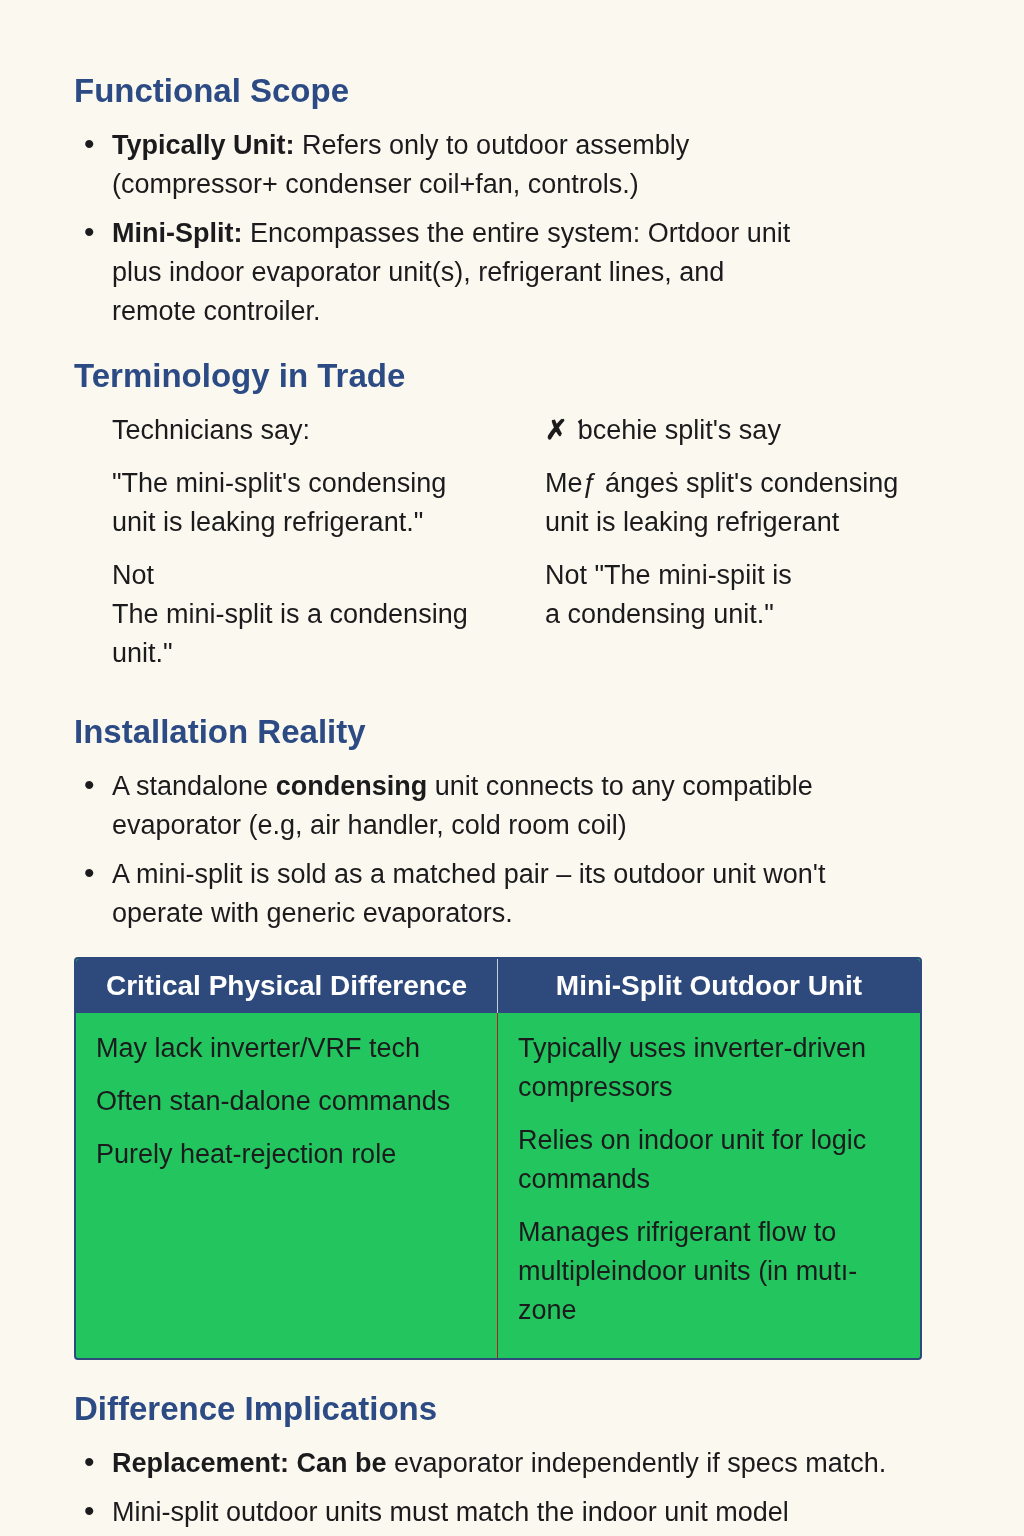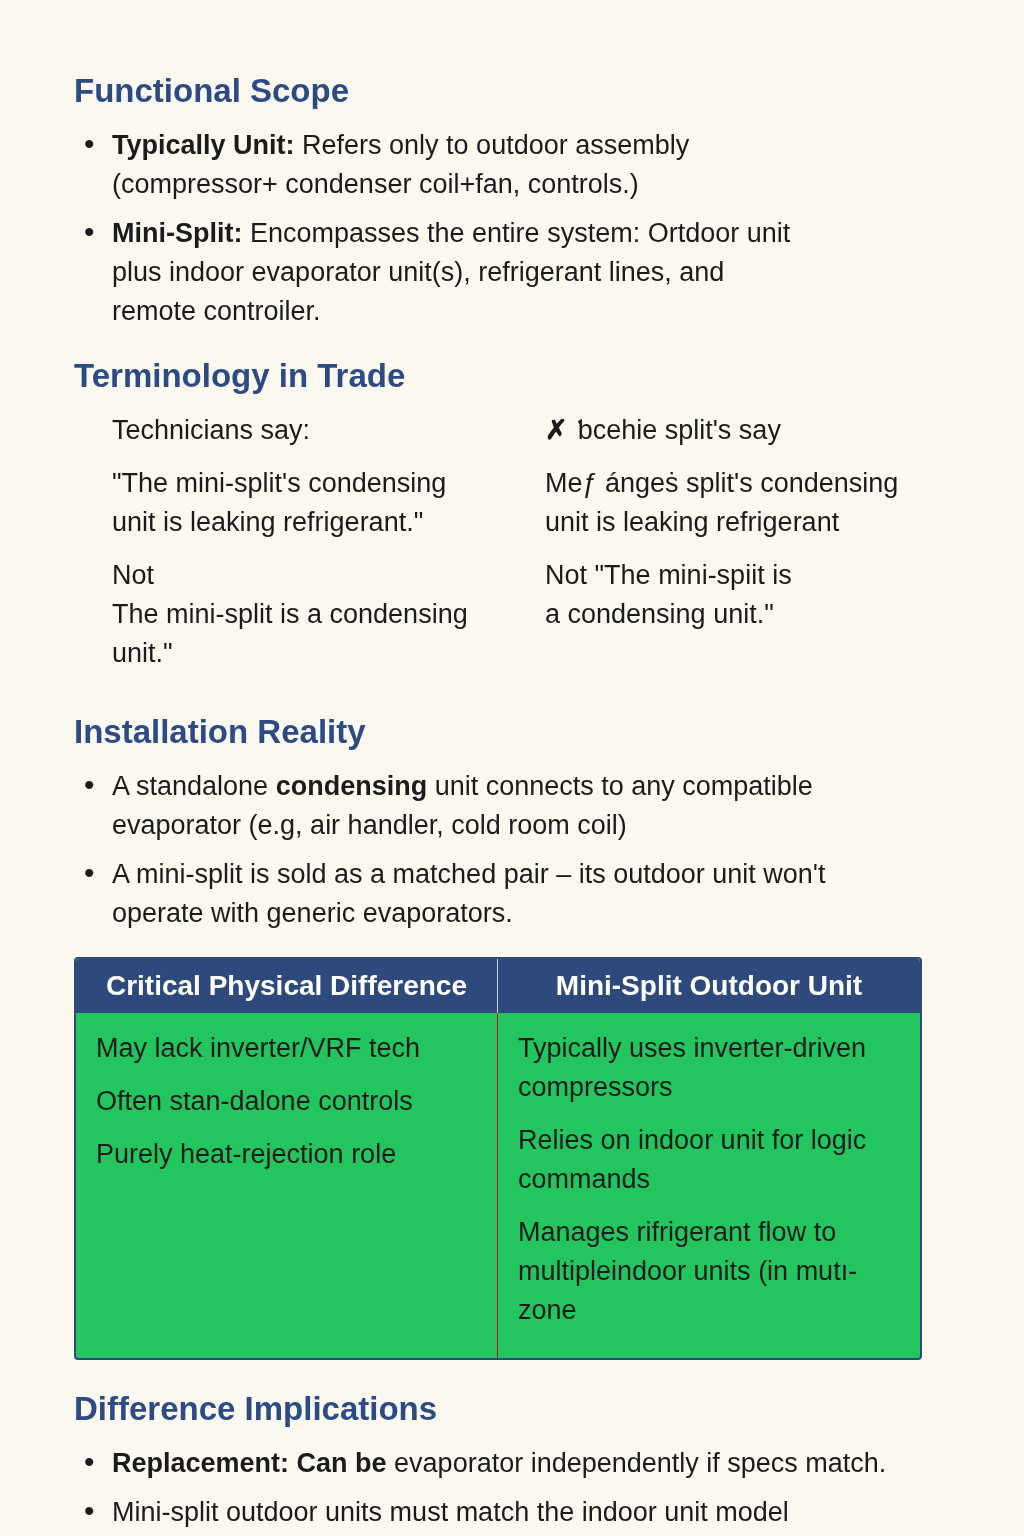--- a/index.html
+++ b/index.html
@@ -142,21 +142,21 @@
     <thead>
       <tr>
         <th>Critical Physical Difference</th>
         <th>Mini-Split Outdoor Unit</th>
       </tr>
     </thead>
     <tbody>
       <tr>
         <td>
           <p>May lack inverter/VRF tech</p>
-          <p>Often stan-dalone controls</p>
+          <p>Often stan-dalone commands</p>
           <p>Purely heat-rejection role</p>
         </td>
         <td>
           <p>Typically uses inverter-driven
 compressors</p>
           <p>Relies on indoor unit for logic
 commands</p>
           <p>Manages rifrigerant flow to
 multipleindoor units (in mutı-zone</p>
         </td>

